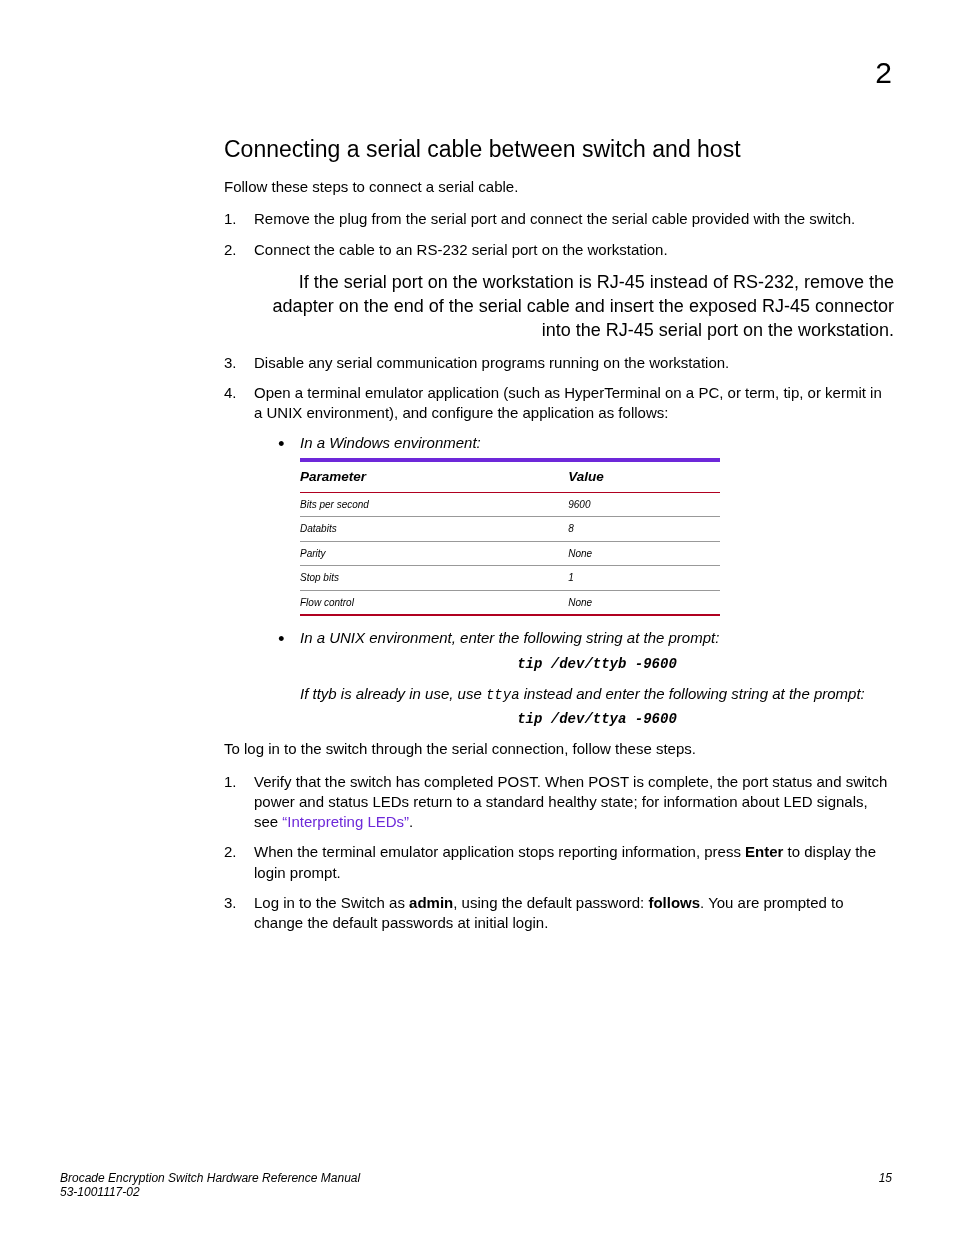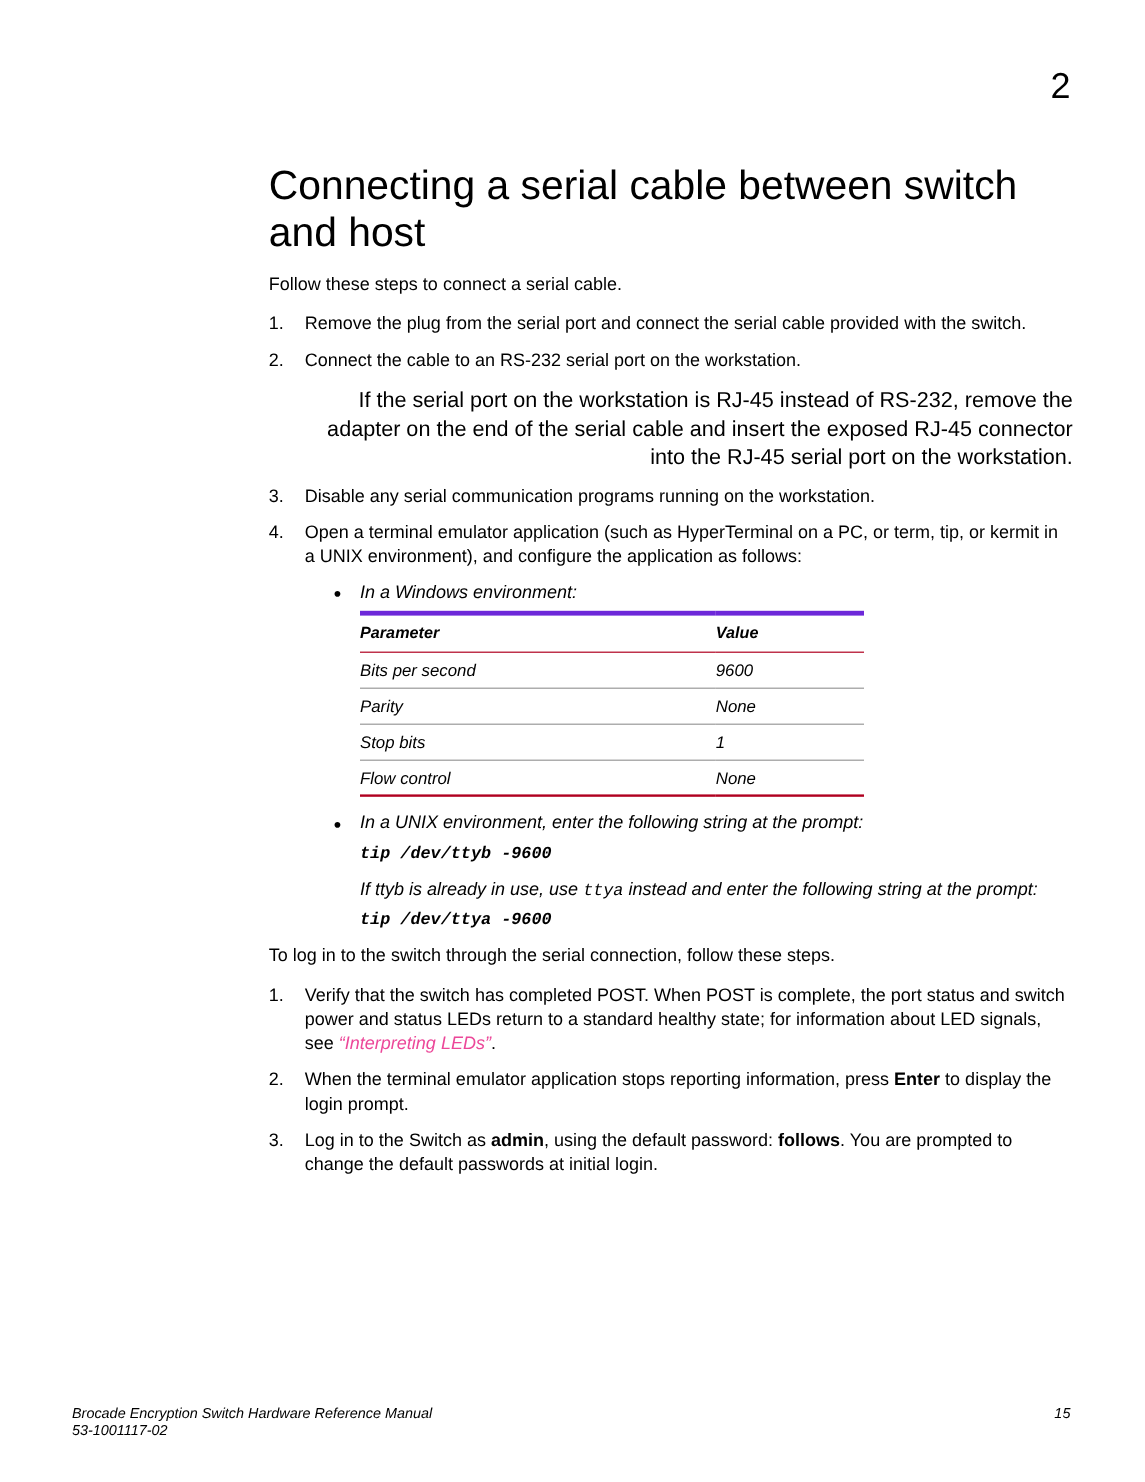--- a/index.html
+++ b/index.html
@@ -24,21 +24,21 @@
     right: 62px;
     font-family: Arial, Helvetica, sans-serif;
     font-size: 30px;
     font-weight: 400;
     color: #000;
   }
   h2.section {
     font-family: "Arial Narrow", Arial, sans-serif;
     font-stretch: condensed;
     font-weight: 400;
-    font-size: 34px;
+    font-size: 23px;
     margin: 76px 0 14px 0;
     letter-spacing: 0px;
     color: #000;
   }
   h2.section.second { margin-top: 40px; }
   p.body {
     font-size: 15px;
     line-height: 1.35;
     margin: 0 0 12px 0;
   }
@@ -93,36 +93,37 @@
     text-align: left;
     font-weight: bold;
     font-size: 13.5px;
     padding: 6px 8px 6px 0;
     border-top: 4px solid #6d28d9;
     border-bottom: 1px solid #b00020;
   }
   table.params td {
     padding: 5px 8px 5px 0;
     border-bottom: 1px solid #999999;
-    font-size: 14px;
+    font-size: 10px;
   }
   table.params tr:last-child td {
     border-bottom: 2px solid #b00020;
   }
   code.cmd, span.mono {
     font-family: "Courier New", Courier, monospace;
     font-size: 14px;
   }
   code.cmd {
     display: block;
     margin: 6px 0 10px 0;
     font-weight: bold;
+    text-align: center;
   }
   span.bold { font-weight: bold; }
-  a.xref { color: #ec4899; text-decoration: none; font-style: italic; }
+  a.xref { color: #6d28d9; text-decoration: none; }
   .footer {
     position: absolute;
     bottom: 36px;
     left: 60px;
     right: 62px;
     font-style: italic;
     font-size: 12px;
     color: #000;
   }
   .footer .pnum {
@@ -164,20 +165,24 @@
             <thead>
               <tr>
                 <th>Parameter</th>
                 <th>Value</th>
               </tr>
             </thead>
             <tbody>
               <tr>
                 <td>Bits per second</td>
                 <td>9600</td>
+              </tr>
+              <tr>
+                <td>Databits</td>
+                <td>8</td>
               </tr>
               <tr>
                 <td>Parity</td>
                 <td>None</td>
               </tr>
               <tr>
                 <td>Stop bits</td>
                 <td>1</td>
               </tr>
               <tr>

